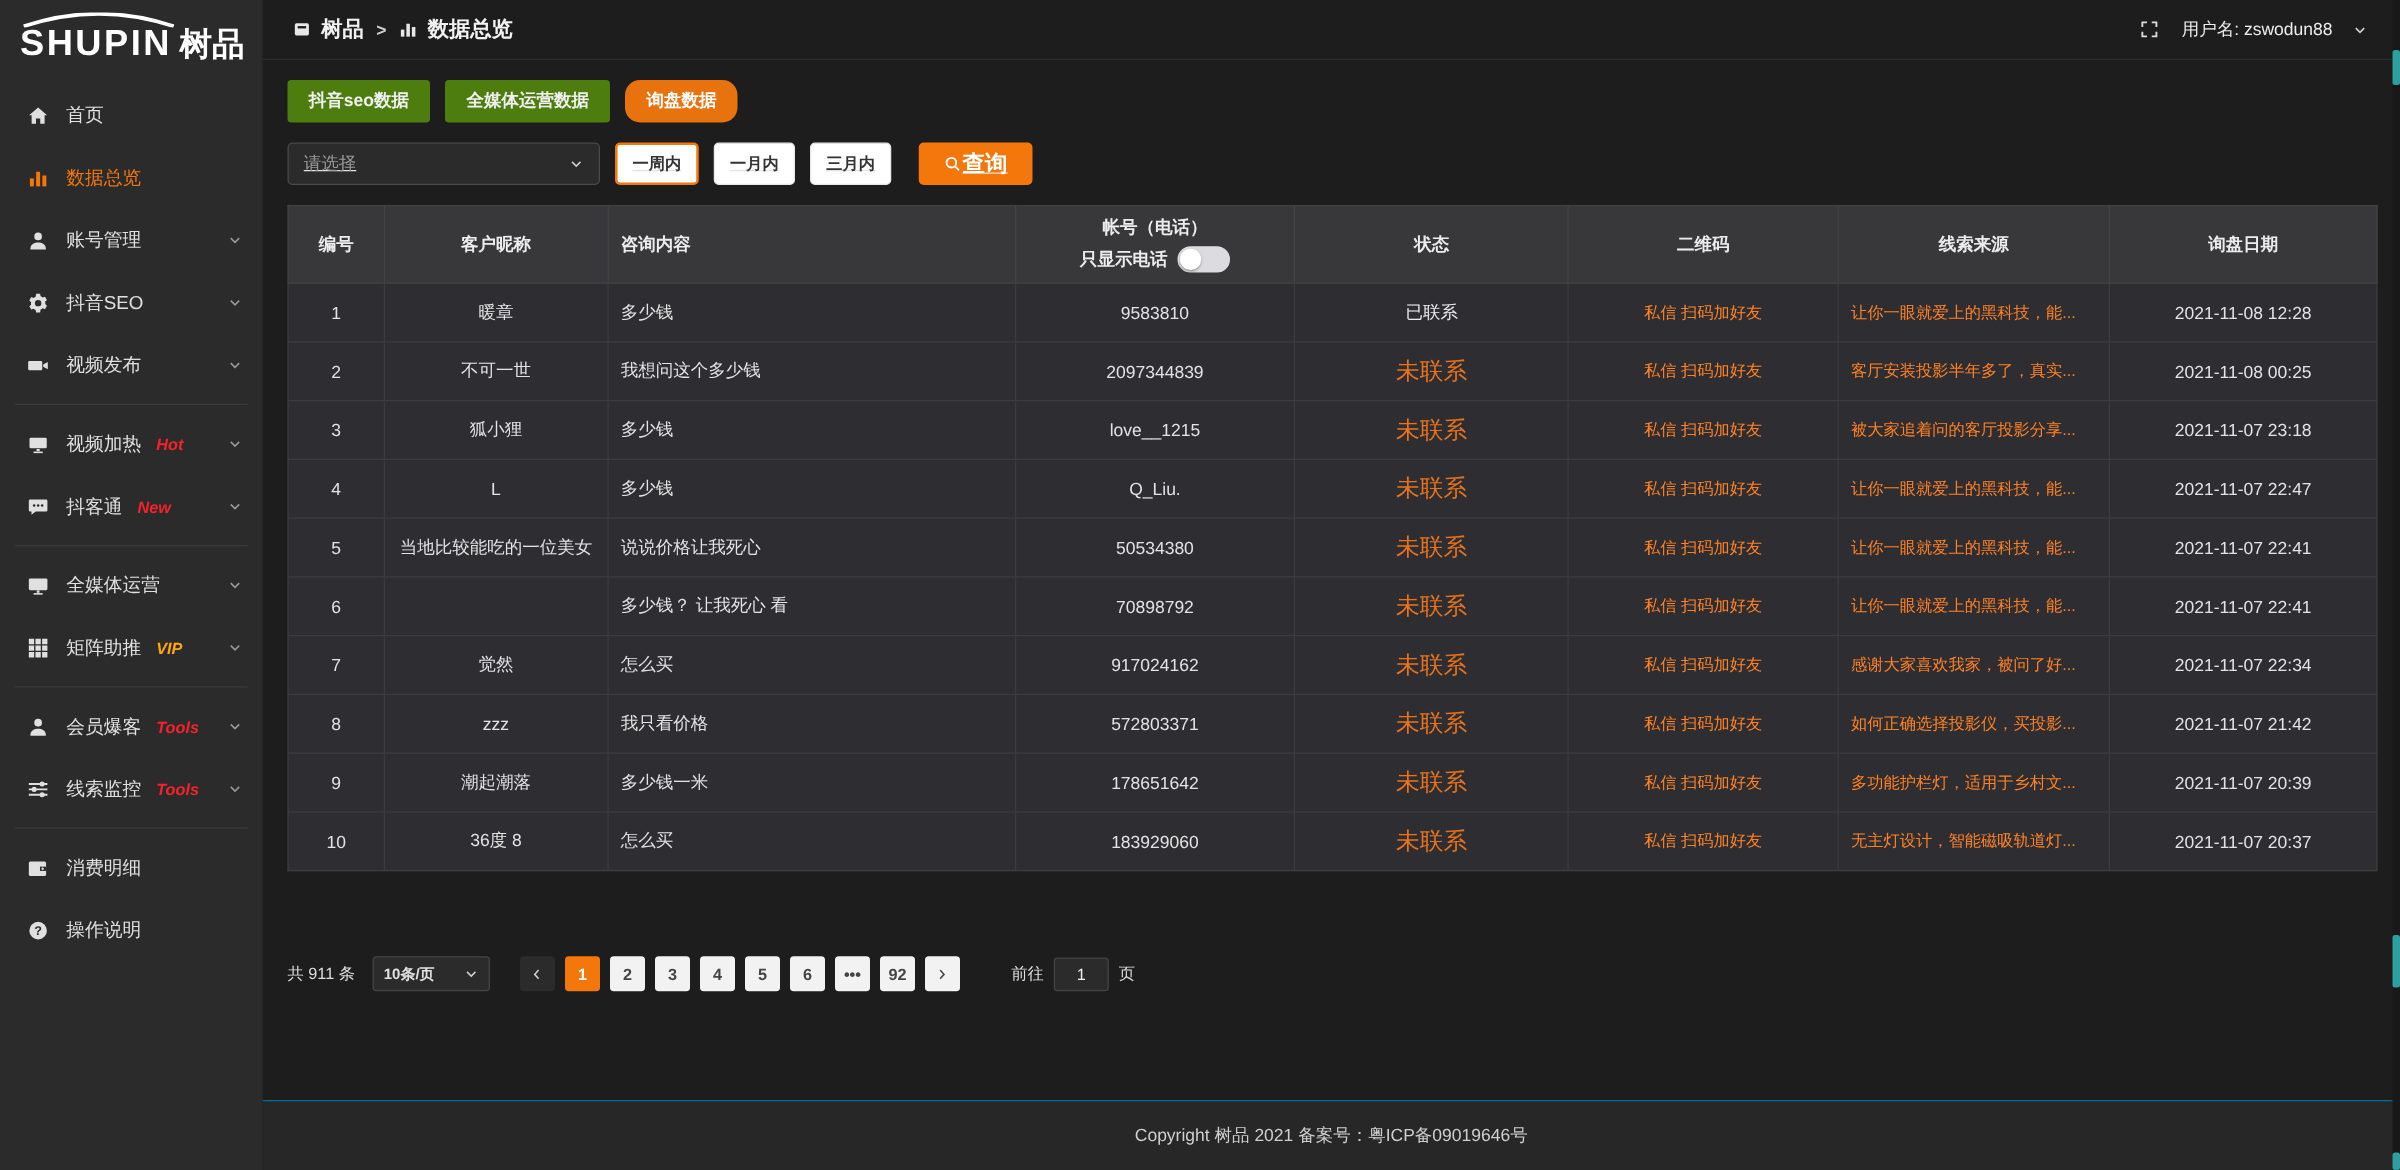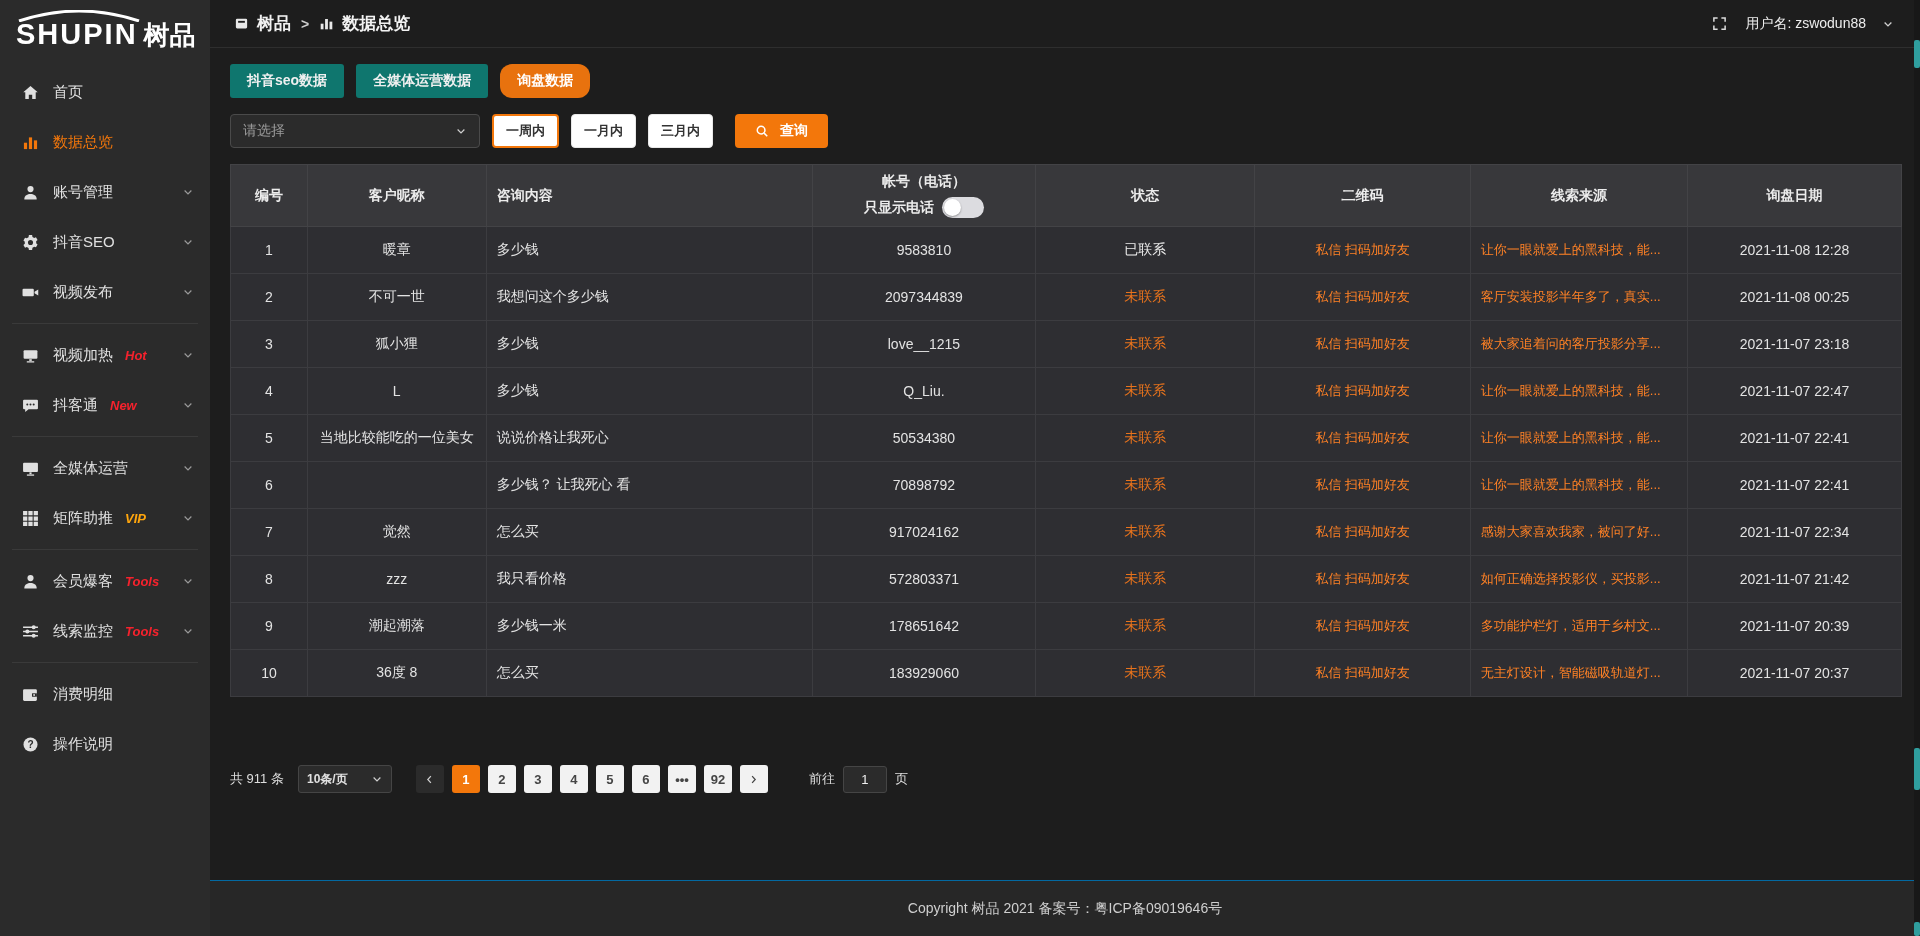--- a/index.html
+++ b/index.html
@@ -34,41 +34,41 @@
   .bc-sep { font-size:14px; color:#cfcfcf; margin:0 2px; font-weight:bold; }
   .user-area { display:flex; align-items:center; gap:18px; font-size:14px; color:#ededed; }
   .fs-ico { width:15px; height:15px; color:#dcdcdc; cursor:pointer; }
   .user-name { display:flex; align-items:center; gap:16px; cursor:pointer; }
   .chev { width:12px; height:12px; color:#cfcfcf; }
 
   .content { flex:1; padding:14px 18px 0 20px; }
 
   
   .tabs { display:flex; gap:12px; margin-top:2px; }
-  .tab { height:34px; padding:0 17px; border:none; border-radius:3px; background:#0f766e; color:#f0f0f0; font-size:14px; font-weight:bold; cursor:pointer; font-family:inherit; }
+  .tab { height:34px; padding:0 17px; border:none; border-radius:3px; background:#4d7c0f; color:#f0f0f0; font-size:14px; font-weight:bold; cursor:pointer; font-family:inherit; }
   .tab.active { background:#e8720e; color:#fff;border-radius:12px; }
 
   
-  .filterbar { display:flex; align-items:flex-end; margin-top:16px; gap:12px; }
+  .filterbar { display:flex; align-items:flex-end; margin-top:16px; gap:12px;text-decoration:underline; }
   .select { width:250px; height:34px; background:#2b2b2b; border:1px solid #4a4a4a; border-radius:4px; display:flex; align-items:center; justify-content:space-between; padding:0 12px; color:#9a9a9a; font-size:14px; cursor:pointer; }
   .range-btn { height:34px; min-width:64px; padding:0 12px; background:#fff; color:#333; border:1px solid #e8e8e8; border-radius:4px; font-size:13px; font-weight:bold; cursor:pointer; font-family:inherit; }
   .range-btn.active { border:2px solid #f3770b; }
-  .search-btn { height:34px; padding:0 20px; margin-left:10px; background:#f3770b; color:#fff; border:none; border-radius:4px; font-size:14px; font-weight:bold; display:flex; align-items:center; gap:11px; cursor:pointer; font-family:inherit; }
+  .search-btn { height:34px; padding:0 20px; margin-left:10px; background:#f3770b; color:#fff; border:none; border-radius:4px; font-size:18px; font-weight:bold; display:flex; align-items:center; gap:1px; cursor:pointer; font-family:inherit; }
   .search-ico { width:14px; height:14px; }
 
   
   .grid { width:100%; border-collapse:collapse; margin-top:16px; background:#2e2e32; border:1px solid #3e3e41; table-layout:fixed; }
   .grid th { background:#38383b; height:62px; font-size:14px; font-weight:bold; color:#ececec; border:1px solid #434346; text-align:center; padding:0 10px; }
   .grid th.left { text-align:left; }
   .grid td { height:47px; font-size:14px; color:#e3e3e3; border:1px solid #3c3c40; text-align:center; padding:0 10px; overflow:hidden; white-space:nowrap; text-overflow:ellipsis; }
   .grid td.left { text-align:left; }
   .th-sub { display:flex; align-items:center; justify-content:center; gap:8px; margin-top:6px; font-weight:bold; font-size:14px; }
   .toggle { width:42px; height:21px; background:#dcdce0; border-radius:11px; position:relative; cursor:pointer; flex:none; }
   .toggle .knob { position:absolute; left:2px; top:2px; width:17px; height:17px; border-radius:50%; background:#fff; box-shadow:0 1px 2px rgba(0,0,0,.35); }
-  .st { color:#e8731c; font-size:14px; }
+  .st { color:#e8731c; font-size:19px; }
   .st.done { color:#ececec; font-size:14px; }
   .qr-link { color:#ff8125; font-size:13px; cursor:pointer; }
   .src-link { color:#ff8125; font-size:13px; cursor:pointer; }
 
   
   .pagination { display:flex; align-items:center; margin-top:68px; gap:10px; font-size:13px; color:#dedede; }
   .pg-total { margin-right:4px; }
   .pg-size { width:94px; height:28px; background:#2b2b2b; border:1px solid #454545; border-radius:3px; display:flex; align-items:center; justify-content:space-between; padding:0 8px; color:#e0e0e0; font-size:12px; font-weight:bold; cursor:pointer; }
   .pg-btns { display:flex; align-items:center; gap:8px; margin-left:14px; }
   .pg-btn { min-width:28px; height:28px; border-radius:3px; background:#f2f2f2; color:#454545; border:none; font-size:13px; font-weight:bold; cursor:pointer; display:flex; align-items:center; justify-content:center; font-family:inherit; }

